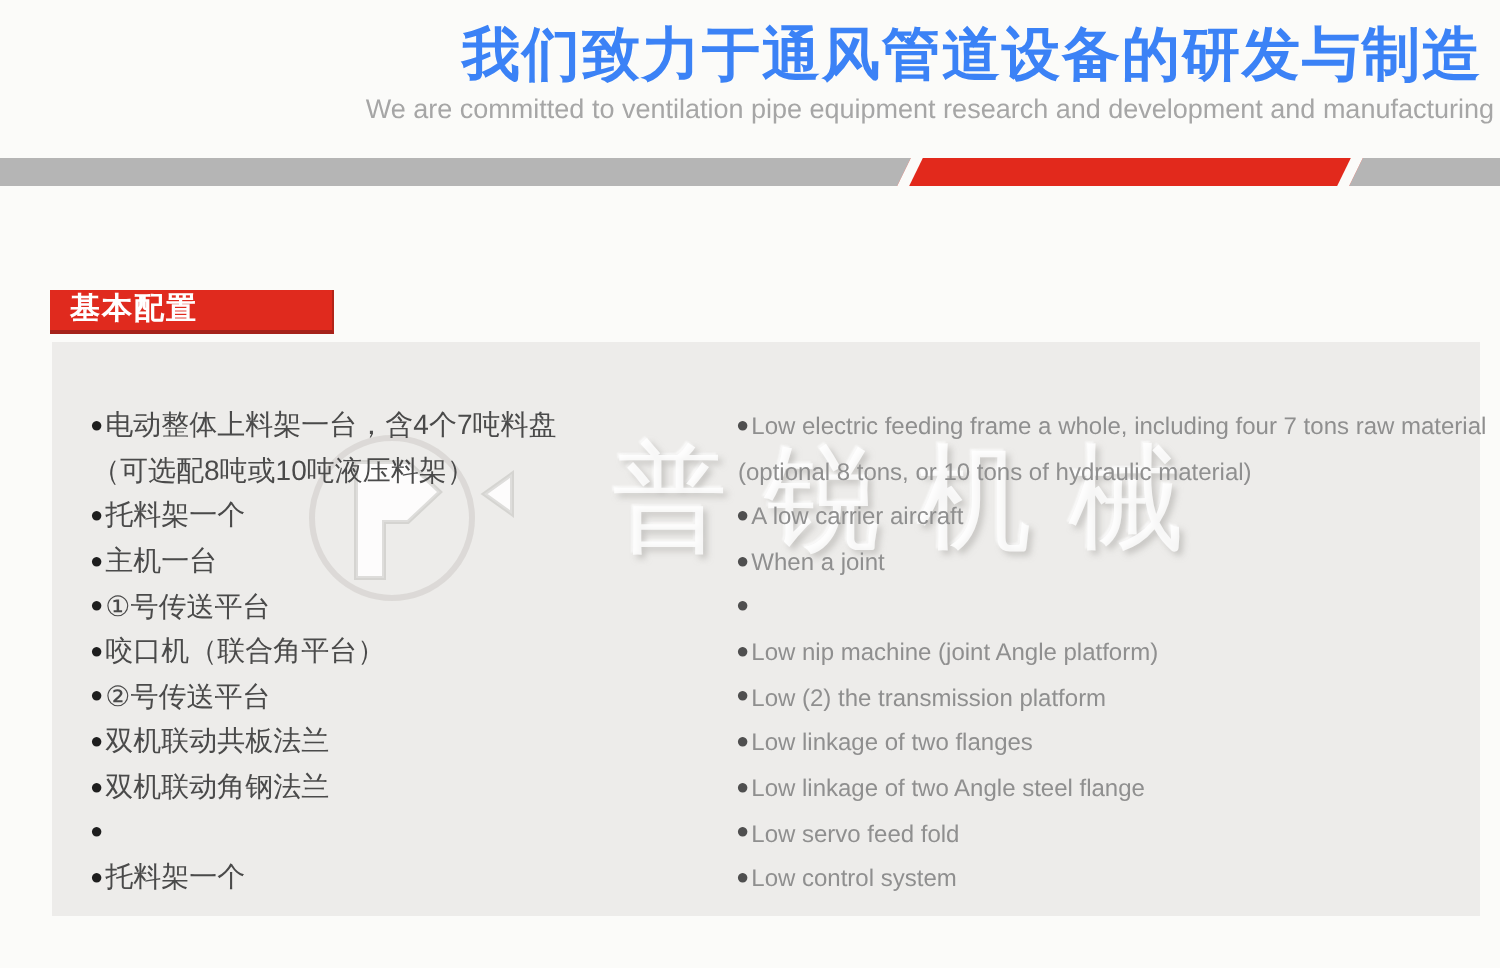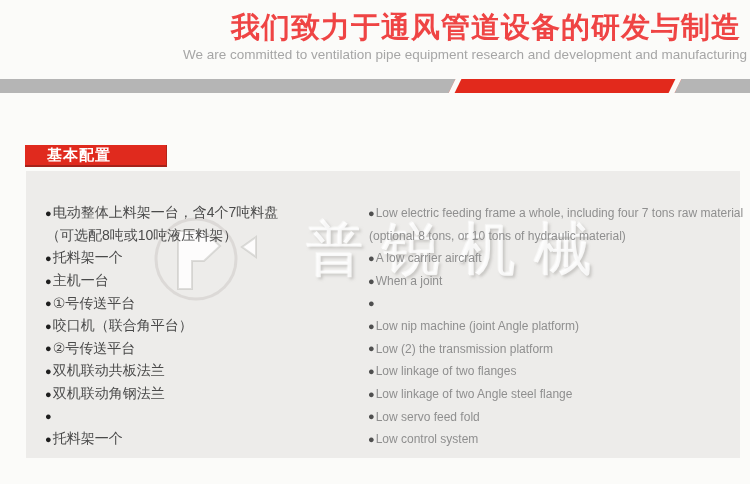--- a/index.html
+++ b/index.html
@@ -8,21 +8,21 @@
     position:relative;
     width:750px; height:484px;
     background:#fbfbf9;
     font-family:"Liberation Sans","DejaVu Sans",sans-serif;
     overflow:hidden;
   }
 
   
   .page-title {
     position:absolute; top:8px; right:9px;
-    font-size:29px; font-weight:700; color:#ef4444;
+    font-size:29px; font-weight:700; color:#3b82f6;
     letter-spacing:1px; white-space:nowrap;
   }
   .page-subtitle {
     position:absolute; top:47px; right:3px;
     font-size:13.5px; color:#a6a6a6; white-space:nowrap;
   }
 
   
   .stripe {
     position:absolute; top:79px; left:0;
@@ -39,21 +39,21 @@
 
   
   .badge {
     position:absolute; left:25px; top:145px;
     width:142px; height:22px;
     background:#e02a1e;
     border-bottom:2px solid #a5221a;
     border-right:1px solid #b32419;
   }
   .badge-label {
-    display:block; padding-left:22px; line-height:20px;
+    display:block; padding-left:10px; line-height:20px;
     font-size:15px; font-weight:700; color:#ffffff;
     letter-spacing:1px;
   }
 
   
   .panel {
     position:absolute; left:26px; top:171px;
     width:714px; height:287px;
     background:#edecea;
   }

